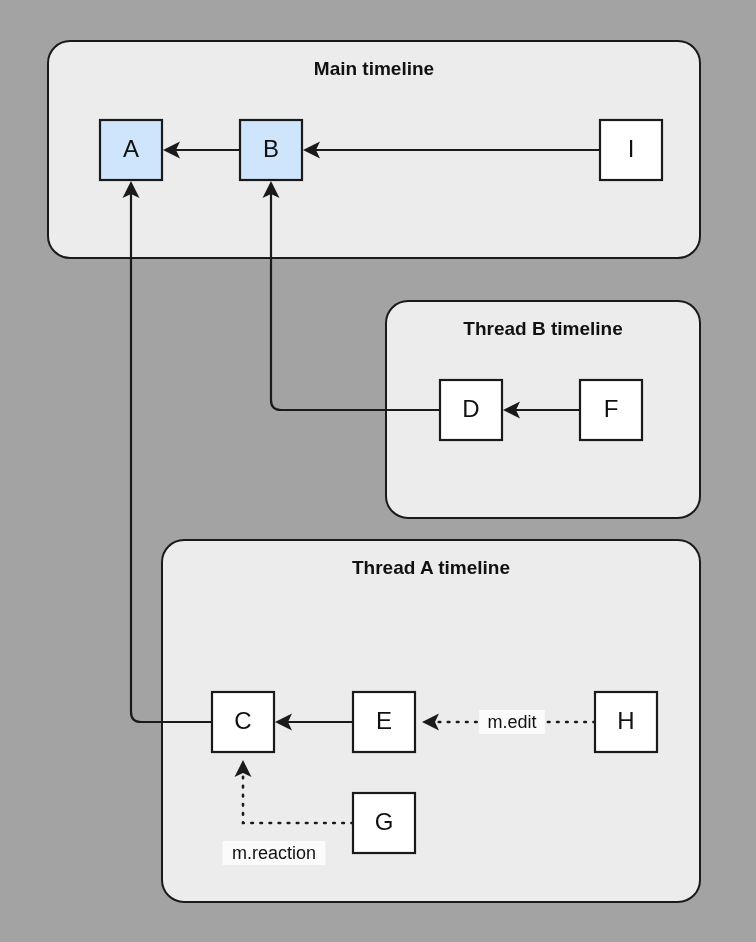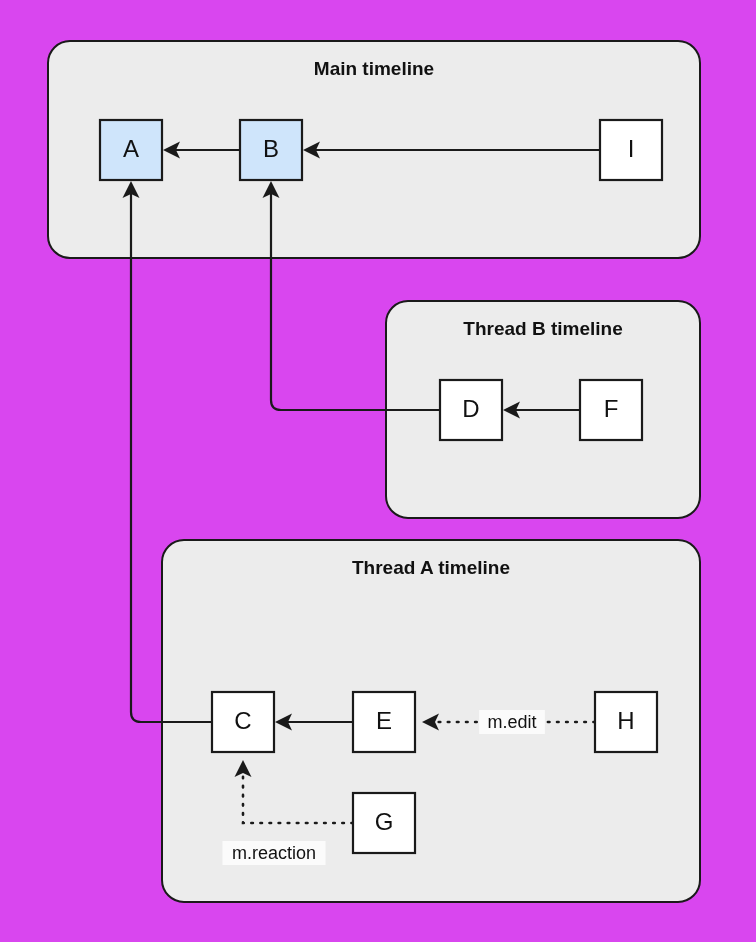--- a/index.html
+++ b/index.html
@@ -7,21 +7,21 @@
     padding: 0;
     background: #ffffff;
   }
   body {
     font-family: "Liberation Sans", sans-serif;
   }
   #canvas {
     position: relative;
     width: 756px;
     height: 942px;
-    background: #d946ef;
+    background: #a3a3a3;
     overflow: hidden;
   }
   svg.layer {
     position: absolute;
     left: 0;
     top: 0;
     width: 756px;
     height: 942px;
   }
   .group-box {

